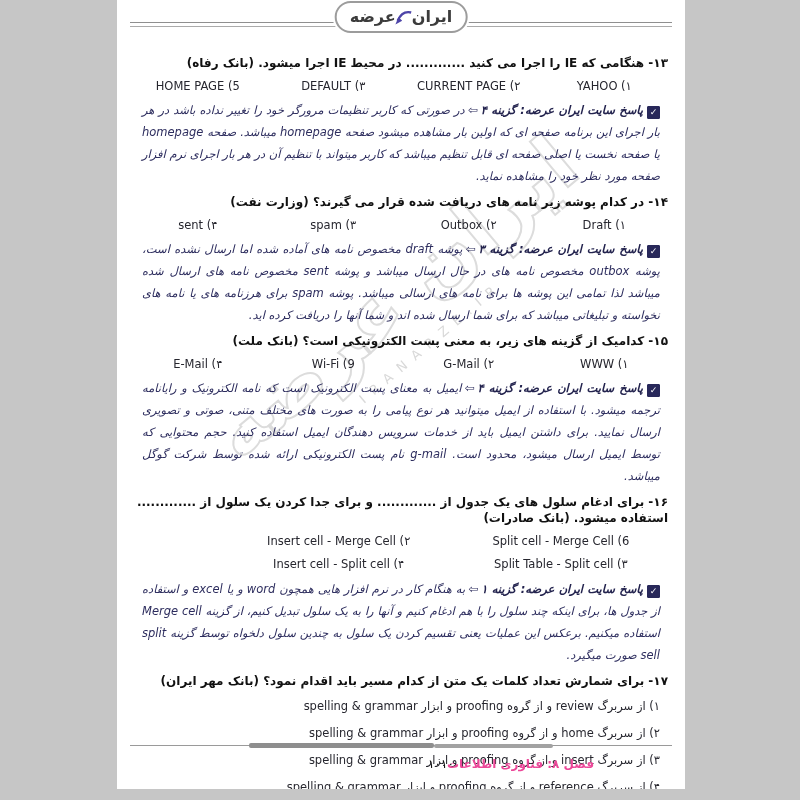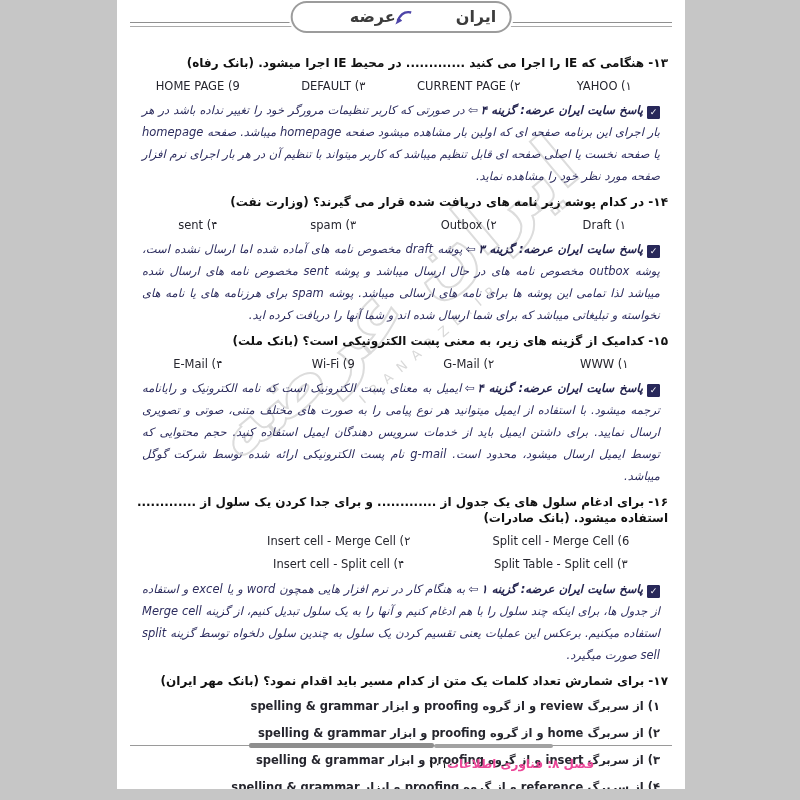--- a/index.html
+++ b/index.html
@@ -28,40 +28,40 @@
     position:absolute;top:22px;left:0;right:0;height:3px;
     border-top:1px solid #8f8f8f;border-bottom:1px solid #ababab;
   }
   .badge{
     position:absolute;top:1px;left:50%;transform:translateX(-50%);
     background:#fff;border:2px solid #9c9c9c;border-radius:16px;
     padding:4px 13px;display:flex;align-items:center;gap:1px;direction:rtl;
     box-shadow:0 0 0 2px #ffffff;
   }
   .badge .fa{
-    font-weight:bold;font-size:16px;color:#3c3c3c;line-height:18px;white-space:nowrap;margin-left:44px;
+    font-weight:bold;font-size:16px;color:#3c3c3c;line-height:18px;white-space:nowrap;
   }
   .badge svg{display:block;margin:0 -2px;}
   
   .q-title{
     font-size:12px;font-weight:bold;color:#111111;
     line-height:16px;margin:7px 4px 4px;
   }
   .opts4{
     display:grid;grid-template-columns:1fr 1fr 1fr 1fr;
     direction:rtl;line-height:22px;margin:1px 0 2px;
   }
   .opts2{
     display:grid;grid-template-columns:1fr 1fr;
     direction:rtl;line-height:23px;margin:1px 0 2px;width:82%;
   }
   .opt{
     text-align:center;font-size:11.5px;color:#26262e;white-space:nowrap;
   }
-  .opts-list{margin:2px 12px 9px 0;font-weight:bold;}
+  .opts-list{margin:2px 12px 9px 0;}
   .opts-list .opt-line{
     display:block;text-align:right;font-size:11.5px;color:#26262e;line-height:27px;
   }
   .ans{
     font-size:11.5px;color:#2d2d5e;line-height:22px;
     text-align:justify;margin:2px 12px 4px;font-style:italic;
   }
   .ans .lbl{font-weight:bold;color:#23234e;}
   .chk{
     display:inline-block;width:11px;height:11px;
@@ -123,21 +123,21 @@
         <span class="fa">عرضه</span>
       </div>
     </div>
 
     <section>
       <h3 class="q-title">۱۳- هنگامی که IE را اجرا می کنید ............. در محیط IE اجرا میشود. (بانک رفاه)</h3>
       <div class="opts4">
         <span class="opt">۱) YAHOO</span>
         <span class="opt">۲) CURRENT PAGE</span>
         <span class="opt">۳) DEFAULT</span>
-        <span class="opt">9) HOME PAGE</span>
+        <span class="opt">5) HOME PAGE</span>
       </div>
       <p class="ans">
         <span class="chk">✓</span><span class="lbl">پاسخ سایت ایران عرضه: گزینه ۴</span><span class="arrow-ic">⇦</span><span>در صورتی که کاربر تنظیمات مرورگر خود را تغییر نداده باشد در هر بار اجرای این برنامه صفحه ای که اولین بار مشاهده میشود صفحه homepage میباشد. صفحه homepage یا صفحه نخست یا اصلی صفحه ای قابل تنظیم میباشد که کاربر میتواند با تنظیم آن در هر بار اجرای نرم افزار صفحه مورد نظر خود را مشاهده نماید.</span>
       </p>
     </section>
 
     <section>
       <h3 class="q-title">۱۴- در کدام پوشه زیر نامه های دریافت شده قرار می گیرند؟ (وزارت نفت)</h3>
       <div class="opts4">
         <span class="opt">۱) Draft</span>

